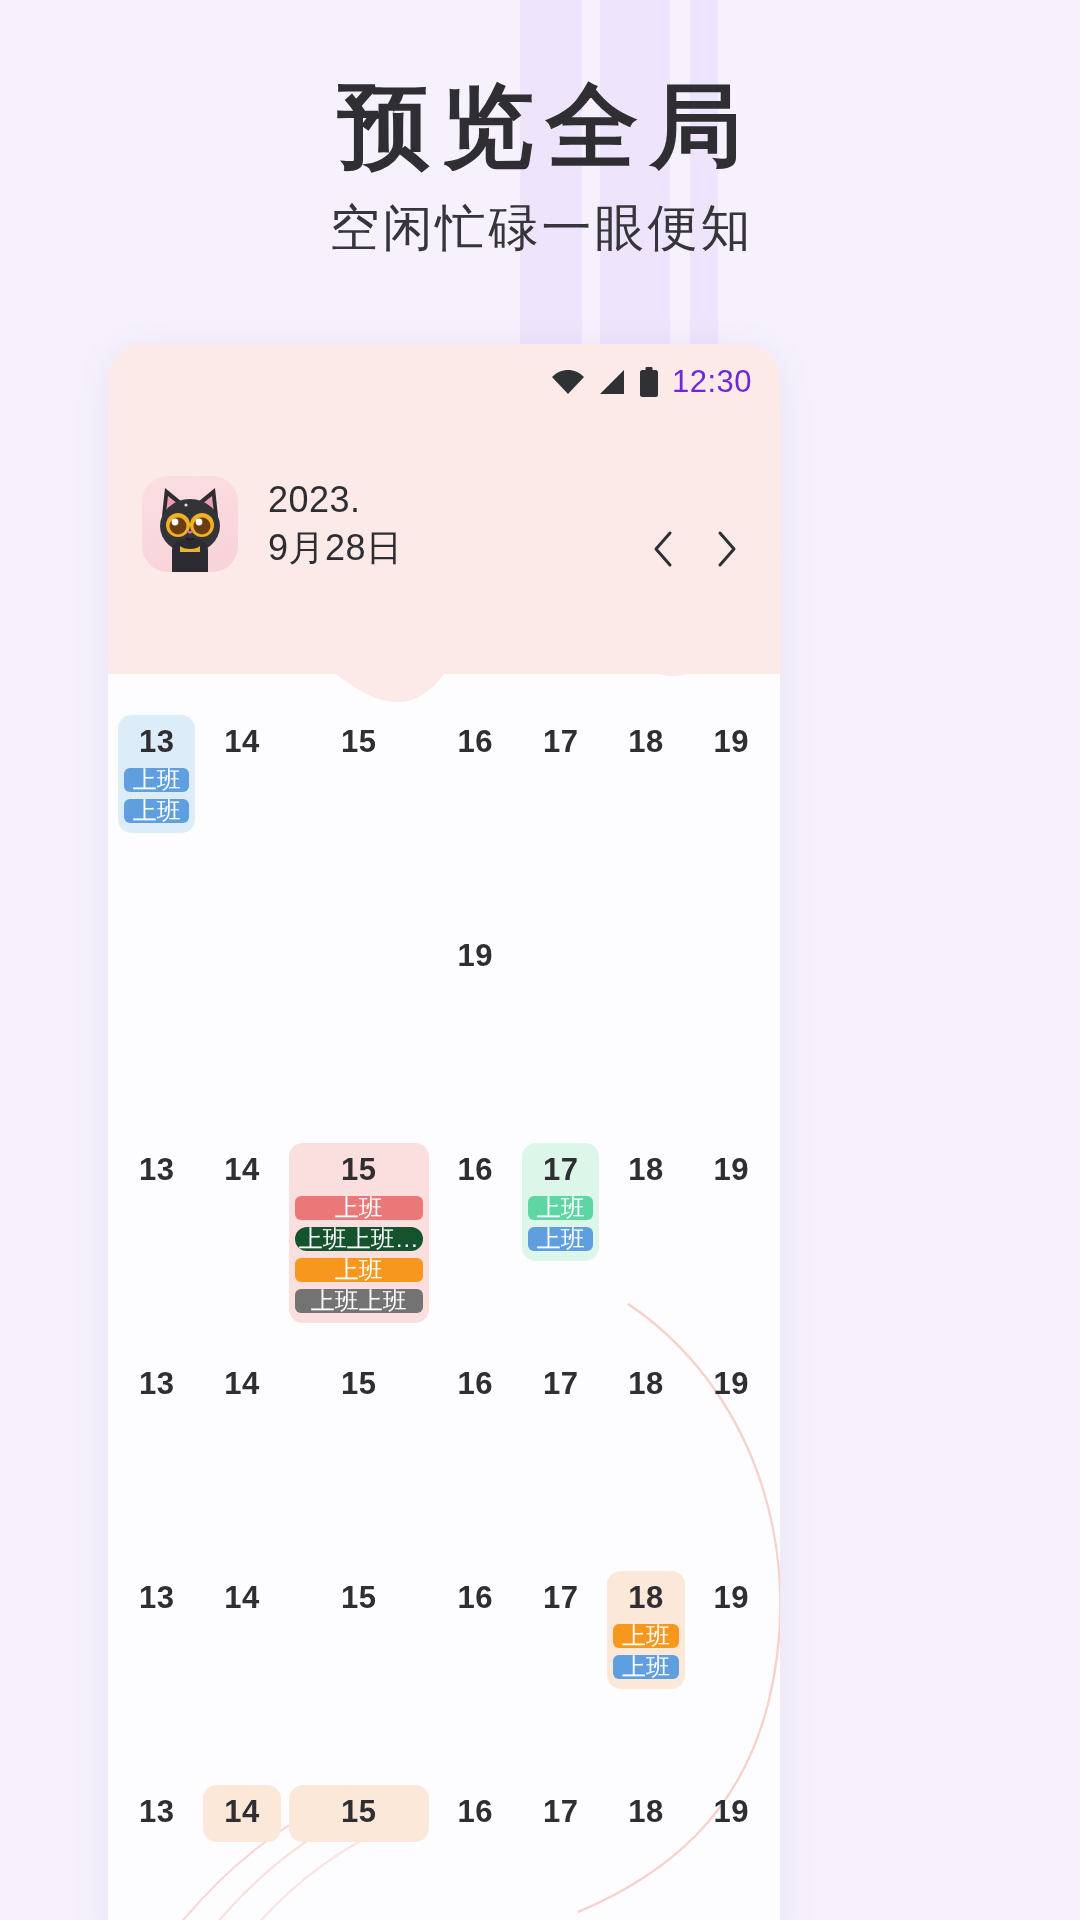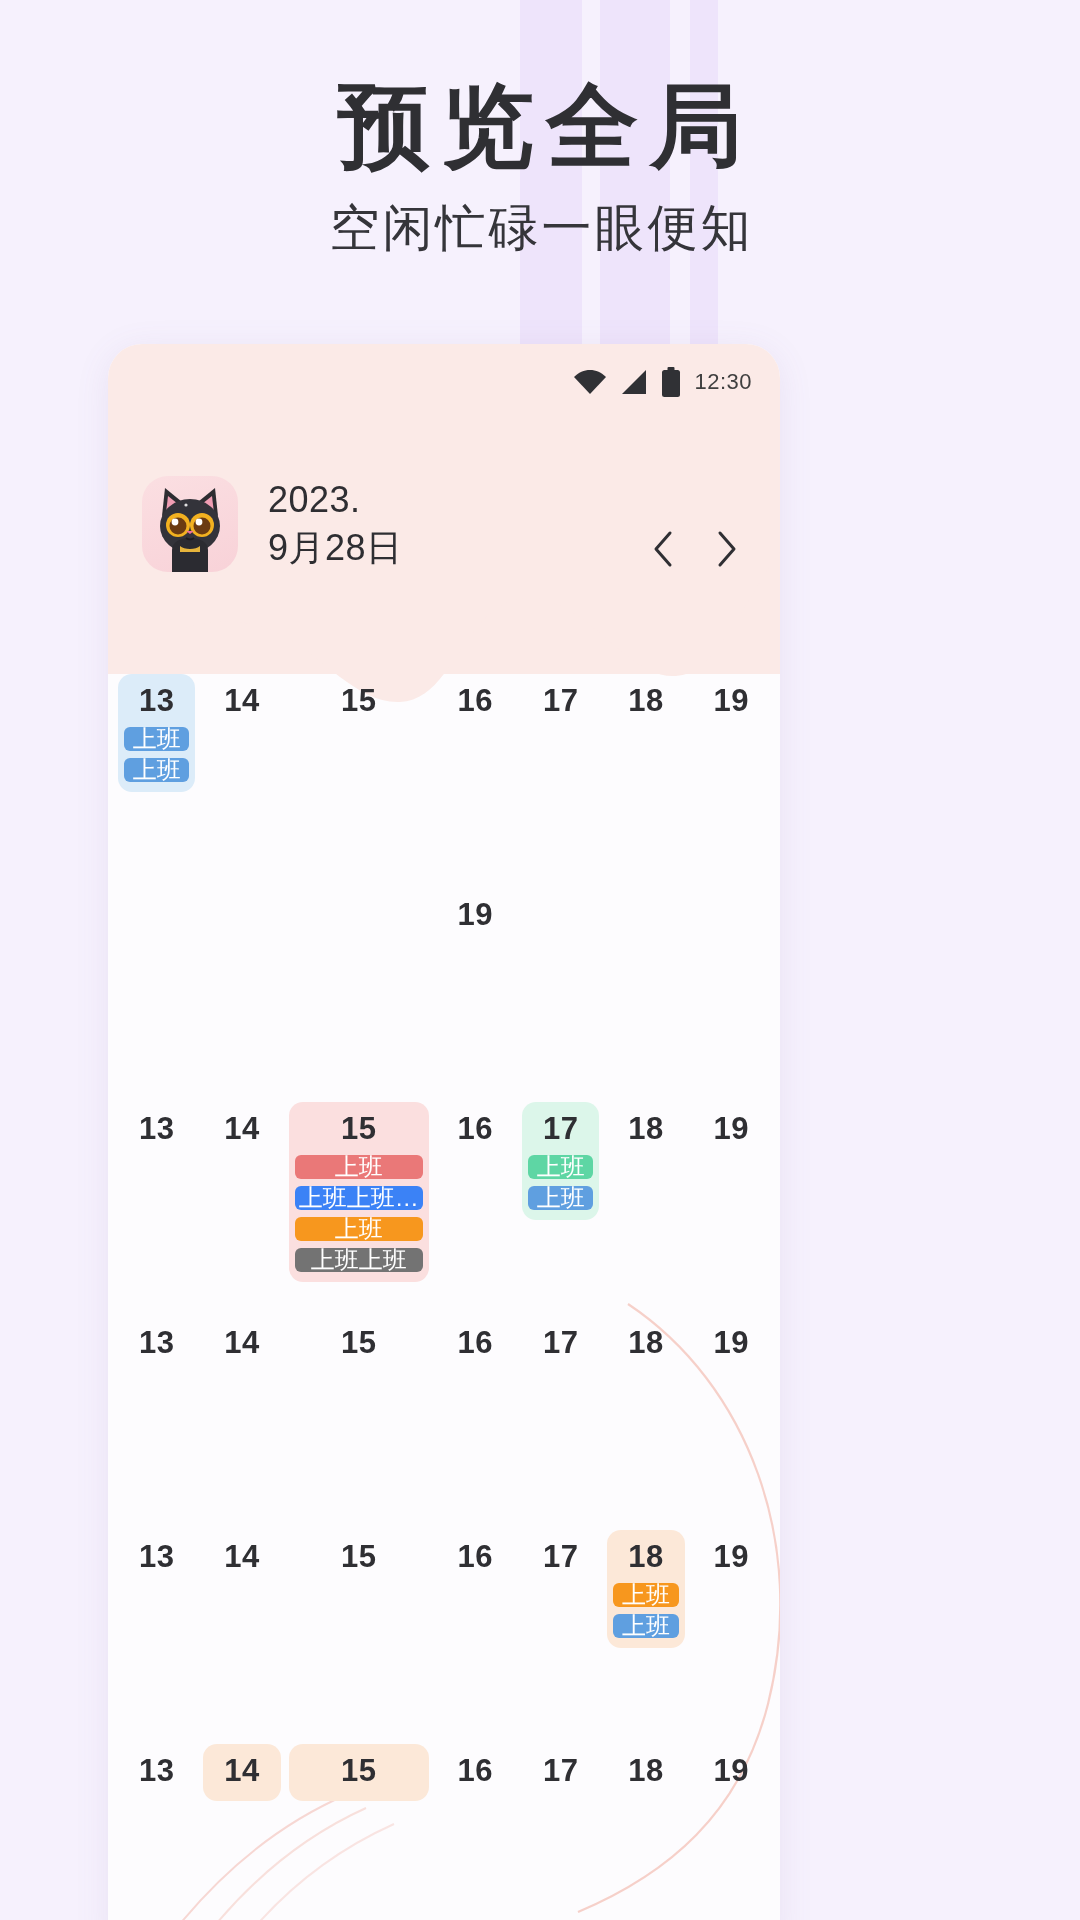--- a/index.html
+++ b/index.html
@@ -51,21 +51,21 @@
   
   .arc-svg{ position:absolute; left:0; top:520px; width:672px; height:1080px; z-index:1; }
 
   
   .statusbar{
     position:absolute; z-index:5; top:18px; right:28px;
     display:flex; align-items:center; gap:13px;
     height:40px;
   }
   .sb-icon{ display:block; }
-  .sb-time{ font-size:22px; font-weight:400; color:#404040; letter-spacing:.5px; }
+  .sb-time{ font-size:31px; font-weight:400; color:#6d28d9; letter-spacing:.5px; }
 
   
   .date-row{
     position:absolute; z-index:5; top:78px; left:0; right:0;
     display:flex; align-items:flex-end; padding:0 30px 0 34px;
     height:150px;
   }
   .avatar{
     width:96px; height:96px; border-radius:26px;
     background:linear-gradient(160deg,#fbdfe2 0%,#f8d2d8 100%);
@@ -93,21 +93,21 @@
     text-align:center; font-size:26px; color:#6f6f76; font-weight:400;
   }
 
   
   .calendar{
     position:absolute; z-index:5; top:318px; left:0; right:0;
     display:grid; grid-template-columns:repeat(7,1fr);
     grid-auto-rows:214px;
     padding:0 6px;
   }
-  .cell{ position:relative; padding:12px 4px; }
+  .cell{ position:relative; padding:12px 4px;margin-top:41px; }
   .cell-inner{
     border-radius:14px; padding:8px 4px 10px;
     min-height:56px;
   }
   .daynum{
     text-align:center; font-size:31px; font-weight:700; color:#2f2f33;
     line-height:1.25; letter-spacing:.5px;
   }
   .chips{ margin-top:6px; display:flex; flex-direction:column; gap:7px; padding:0 2px; }
   .chip{
@@ -288,21 +288,21 @@
       <div class="cell">
         <div class="cell-inner">
           <div class="daynum">14</div>
         </div>
       </div>
       <div class="cell">
         <div class="cell-inner" style="background: rgb(251, 223, 223);">
           <div class="daynum">15</div>
           <div class="chips">
             <div class="chip" style="background: rgb(234, 120, 120);">上班</div>
-            <div class="chip" style="background: #3b82f6;">上班上班…</div>
+            <div class="chip" style="background: #14532d; border-radius: 14px;">上班上班…</div>
             <div class="chip" style="background: rgb(247, 151, 30);">上班</div>
             <div class="chip" style="background: #737373;">上班上班</div>
           </div>
         </div>
       </div>
       <div class="cell">
         <div class="cell-inner">
           <div class="daynum">16</div>
         </div>
       </div>

